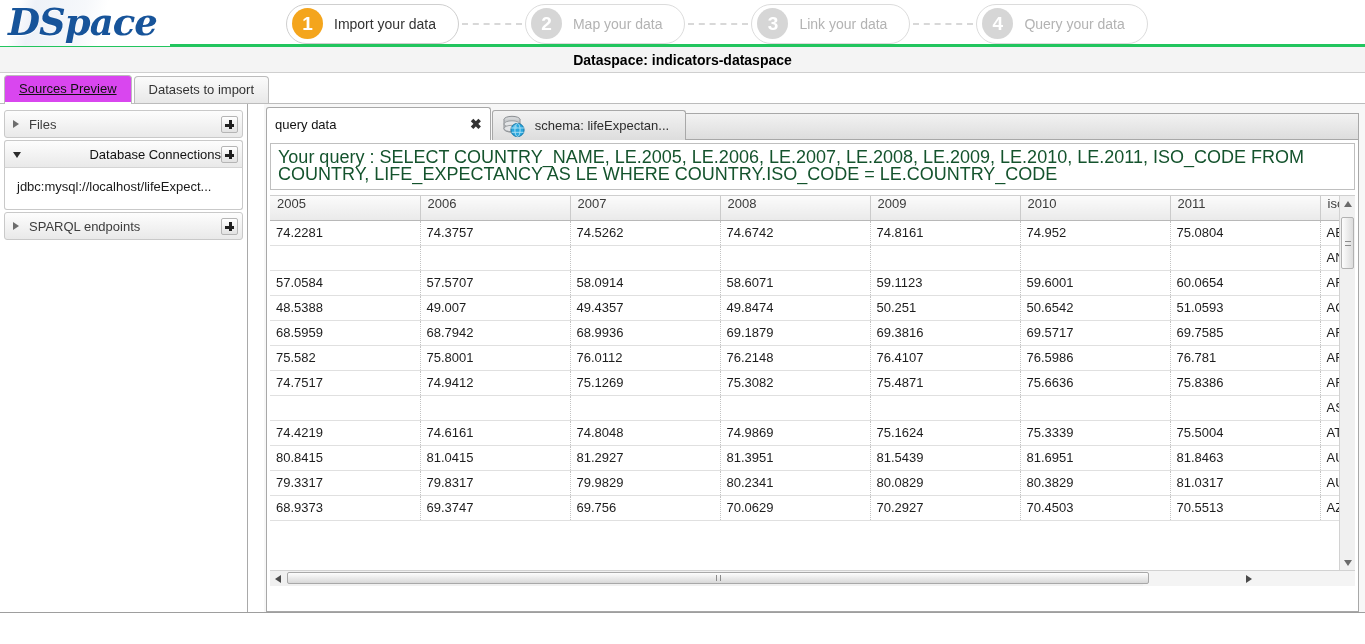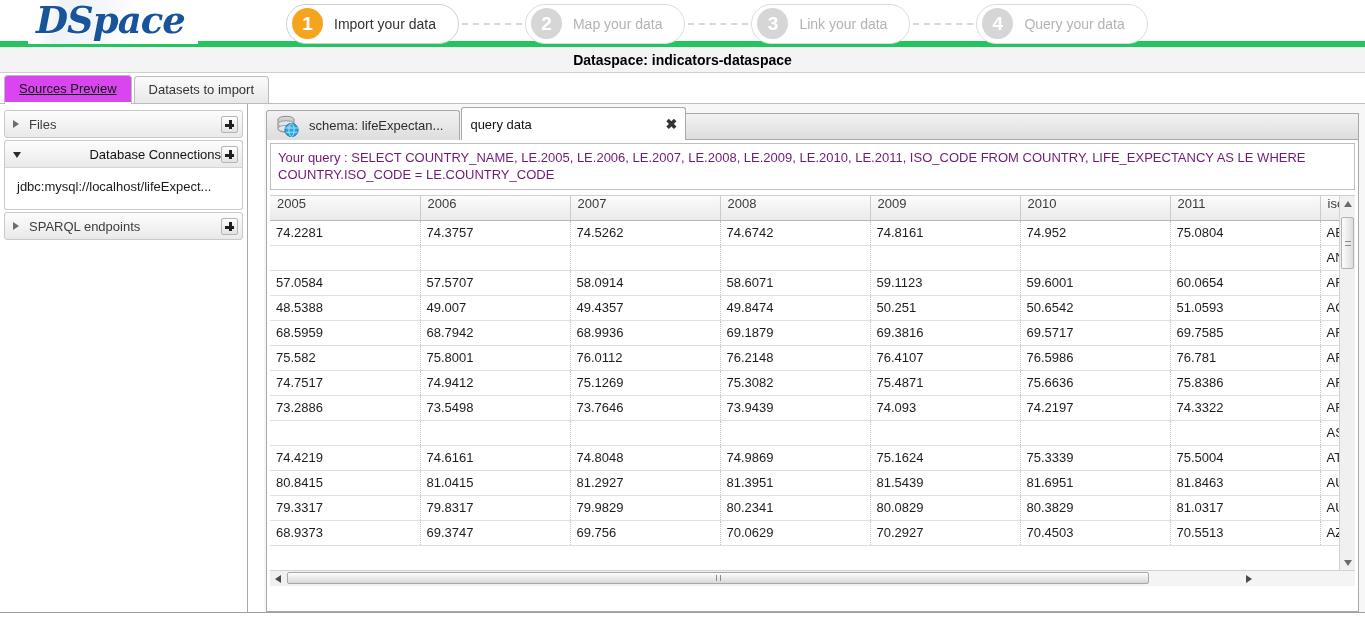--- a/index.html
+++ b/index.html
@@ -11,24 +11,23 @@
     font-family: "Liberation Sans", sans-serif;
     font-size: 13px;
     color: #1a1a1a;
   }
 
   
   .topbar {
     position: relative;
     height: 47px;
     background: #ffffff;
-    border-bottom: 6px solid #22c55e;
-    display: flex;
-    align-items: center;
-    padding-left: 28px;
+    border-bottom: 3px solid #22c55e;
+    display: flex;
+    align-items: center;
   }
   .logo {
     width: 170px;
     padding-left: 8px;
     height: 47px;
     display: flex;
     align-items: center;
     background: linear-gradient(105deg,#ffffff 0%,#ffffff 10%,#eef2f8 20%,#f6f8fb 48%,#ffffff 60%,#ffffff 100%);
   }
   .logo-text {
@@ -287,22 +286,22 @@
     margin-top: -1px;
     display: flex;
     flex-direction: column;
     padding: 4px 3px 3px 3px;
     min-height: 0;
   }
   .query-box {
     border: 1px solid #bfbfbf;
     background: #ffffff;
     padding: 5px 7px 6px 7px;
-    font-size: 13px;
-    color: #701a75;
+    font-size: 18px;
+    color: #14532d;
     line-height: 17px;
     flex: none;
   }
 
   
   .grid-wrap {
     margin-top: 5px;
     flex: 1;
     min-height: 0;
     display: flex;
@@ -468,39 +467,39 @@
         <span class="acc-title">SPARQL endpoints</span>
         <span class="plus-btn"></span>
       </div>
     </div>
 
   </div>
 
   <div class="editor">
 
     <div class="doctabs">
+      <div class="dtab active">
+        <span class="dtab-label">query data</span>
+        <span class="close-x">✖</span>
+      </div>
+
       <div class="dtab">
         <span class="db-icon">
           <svg width="26" height="24" viewBox="0 0 26 24">
             <ellipse cx="11" cy="5.5" rx="8" ry="3.2" fill="#d4d6d8" stroke="#8b8f93" stroke-width="1"></ellipse>
             <path d="M3 5.5 L3 15 A8 3.2 0 0 0 19 15 L19 5.5" fill="#c6c9cc" stroke="#8b8f93" stroke-width="1"></path>
             <ellipse cx="11" cy="10" rx="8" ry="3.2" fill="#e3e5e7" stroke="#8b8f93" stroke-width="0.8"></ellipse>
             <ellipse cx="11" cy="14.5" rx="8" ry="3.2" fill="#e3e5e7" stroke="#8b8f93" stroke-width="0.8"></ellipse>
             <circle cx="16.5" cy="16" r="6.6" fill="#2aa7dd" stroke="#1577a8" stroke-width="1"></circle>
             <ellipse cx="16.5" cy="16" rx="2.6" ry="6.6" fill="none" stroke="#bfe7f7" stroke-width="0.8"></ellipse>
             <path d="M10 14 h13 M10.6 18.3 h12" stroke="#bfe7f7" stroke-width="0.8" fill="none"></path>
             <circle cx="14.2" cy="13.2" r="2.1" fill="#8fd6f2" opacity="0.65"></circle>
           </svg>
         </span>
         <span class="dtab-label">schema: lifeExpectan...</span>
-      </div>
-
-      <div class="dtab active">
-        <span class="dtab-label">query data</span>
-        <span class="close-x">✖</span>
       </div>
 
       <div class="tabstrip-rest"></div>
     </div>
 
     <div class="panel">
 
       <div class="query-box">Your query : SELECT COUNTRY_NAME, LE.2005, LE.2006, LE.2007, LE.2008, LE.2009, LE.2010, LE.2011, ISO_CODE FROM COUNTRY, LIFE_EXPECTANCY AS LE WHERE COUNTRY.ISO_CODE = LE.COUNTRY_CODE</div>
 
       <div class="grid-wrap">
@@ -594,30 +593,20 @@
                     <td>74.7517</td>
                     <td>74.9412</td>
                     <td>75.1269</td>
                     <td>75.3082</td>
                     <td>75.4871</td>
                     <td>75.6636</td>
                     <td>75.8386</td>
                     <td>ARG</td>
                   </tr>
                   <tr>
-                    <td>73.2886</td>
-                    <td>73.5498</td>
-                    <td>73.7646</td>
-                    <td>73.9439</td>
-                    <td>74.093</td>
-                    <td>74.2197</td>
-                    <td>74.3322</td>
-                    <td>ARM</td>
-                  </tr>
-                  <tr>
                     <td></td>
                     <td></td>
                     <td></td>
                     <td></td>
                     <td></td>
                     <td></td>
                     <td></td>
                     <td>ASM</td>
                   </tr>
                   <tr>

